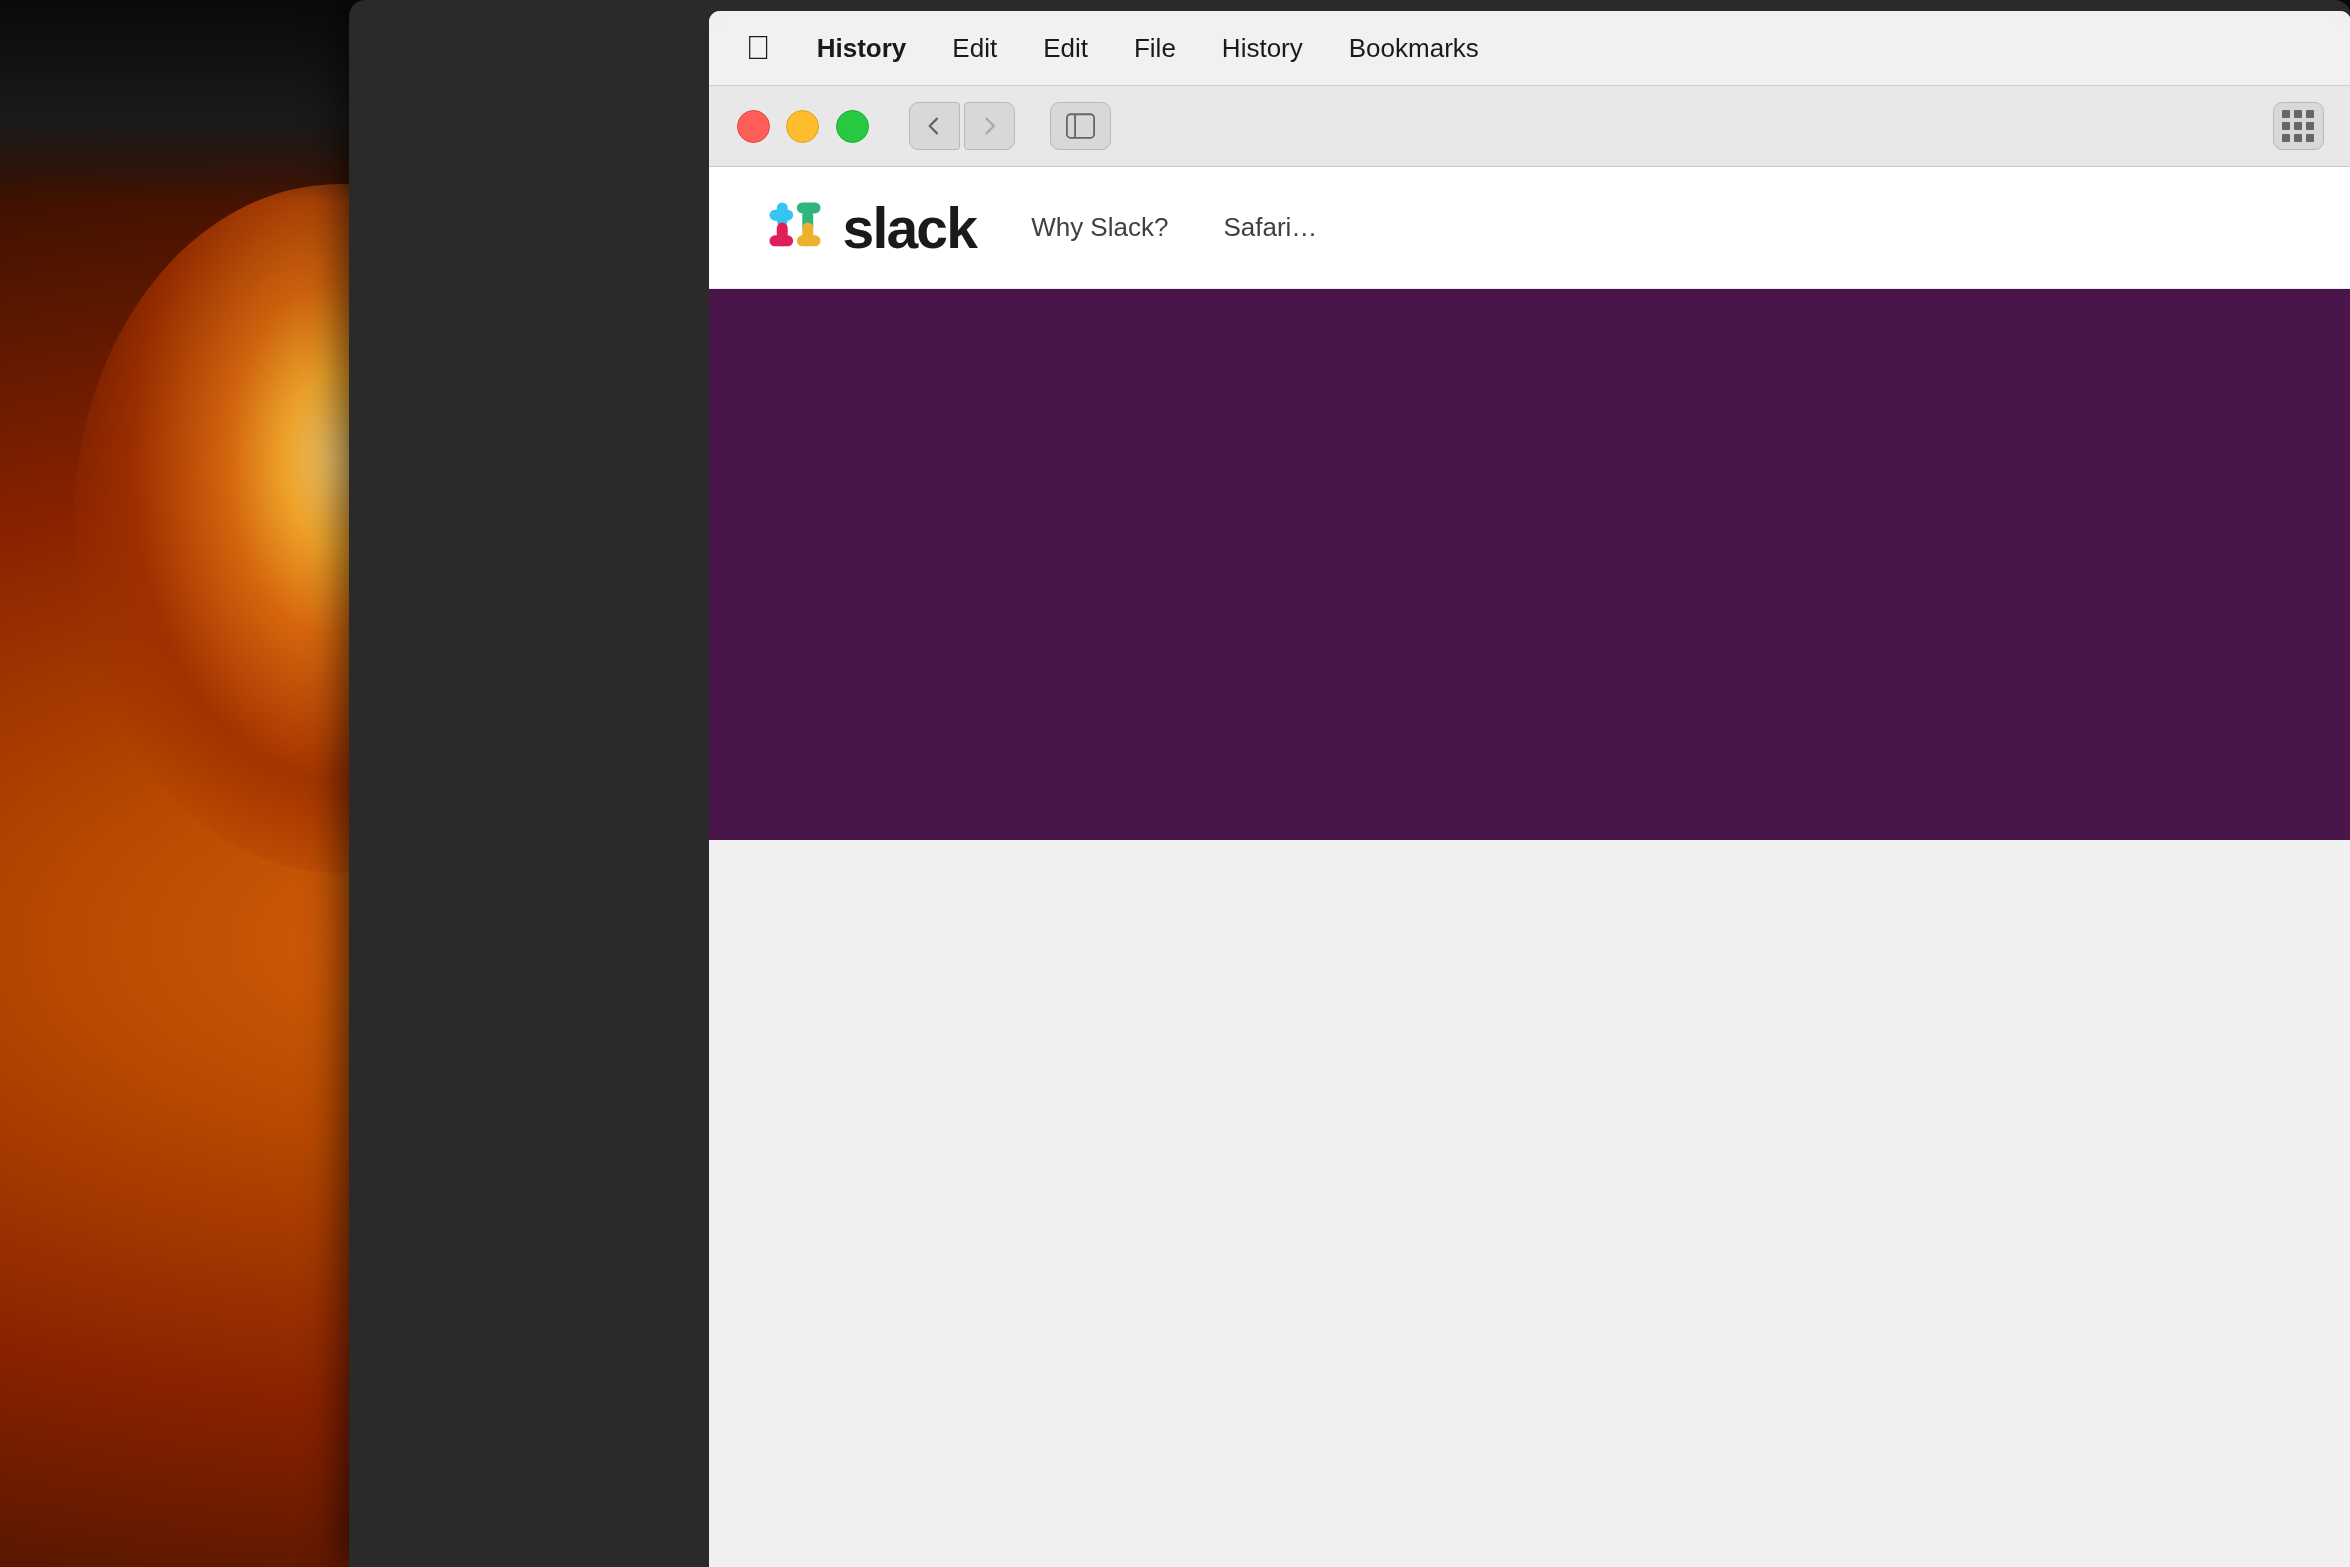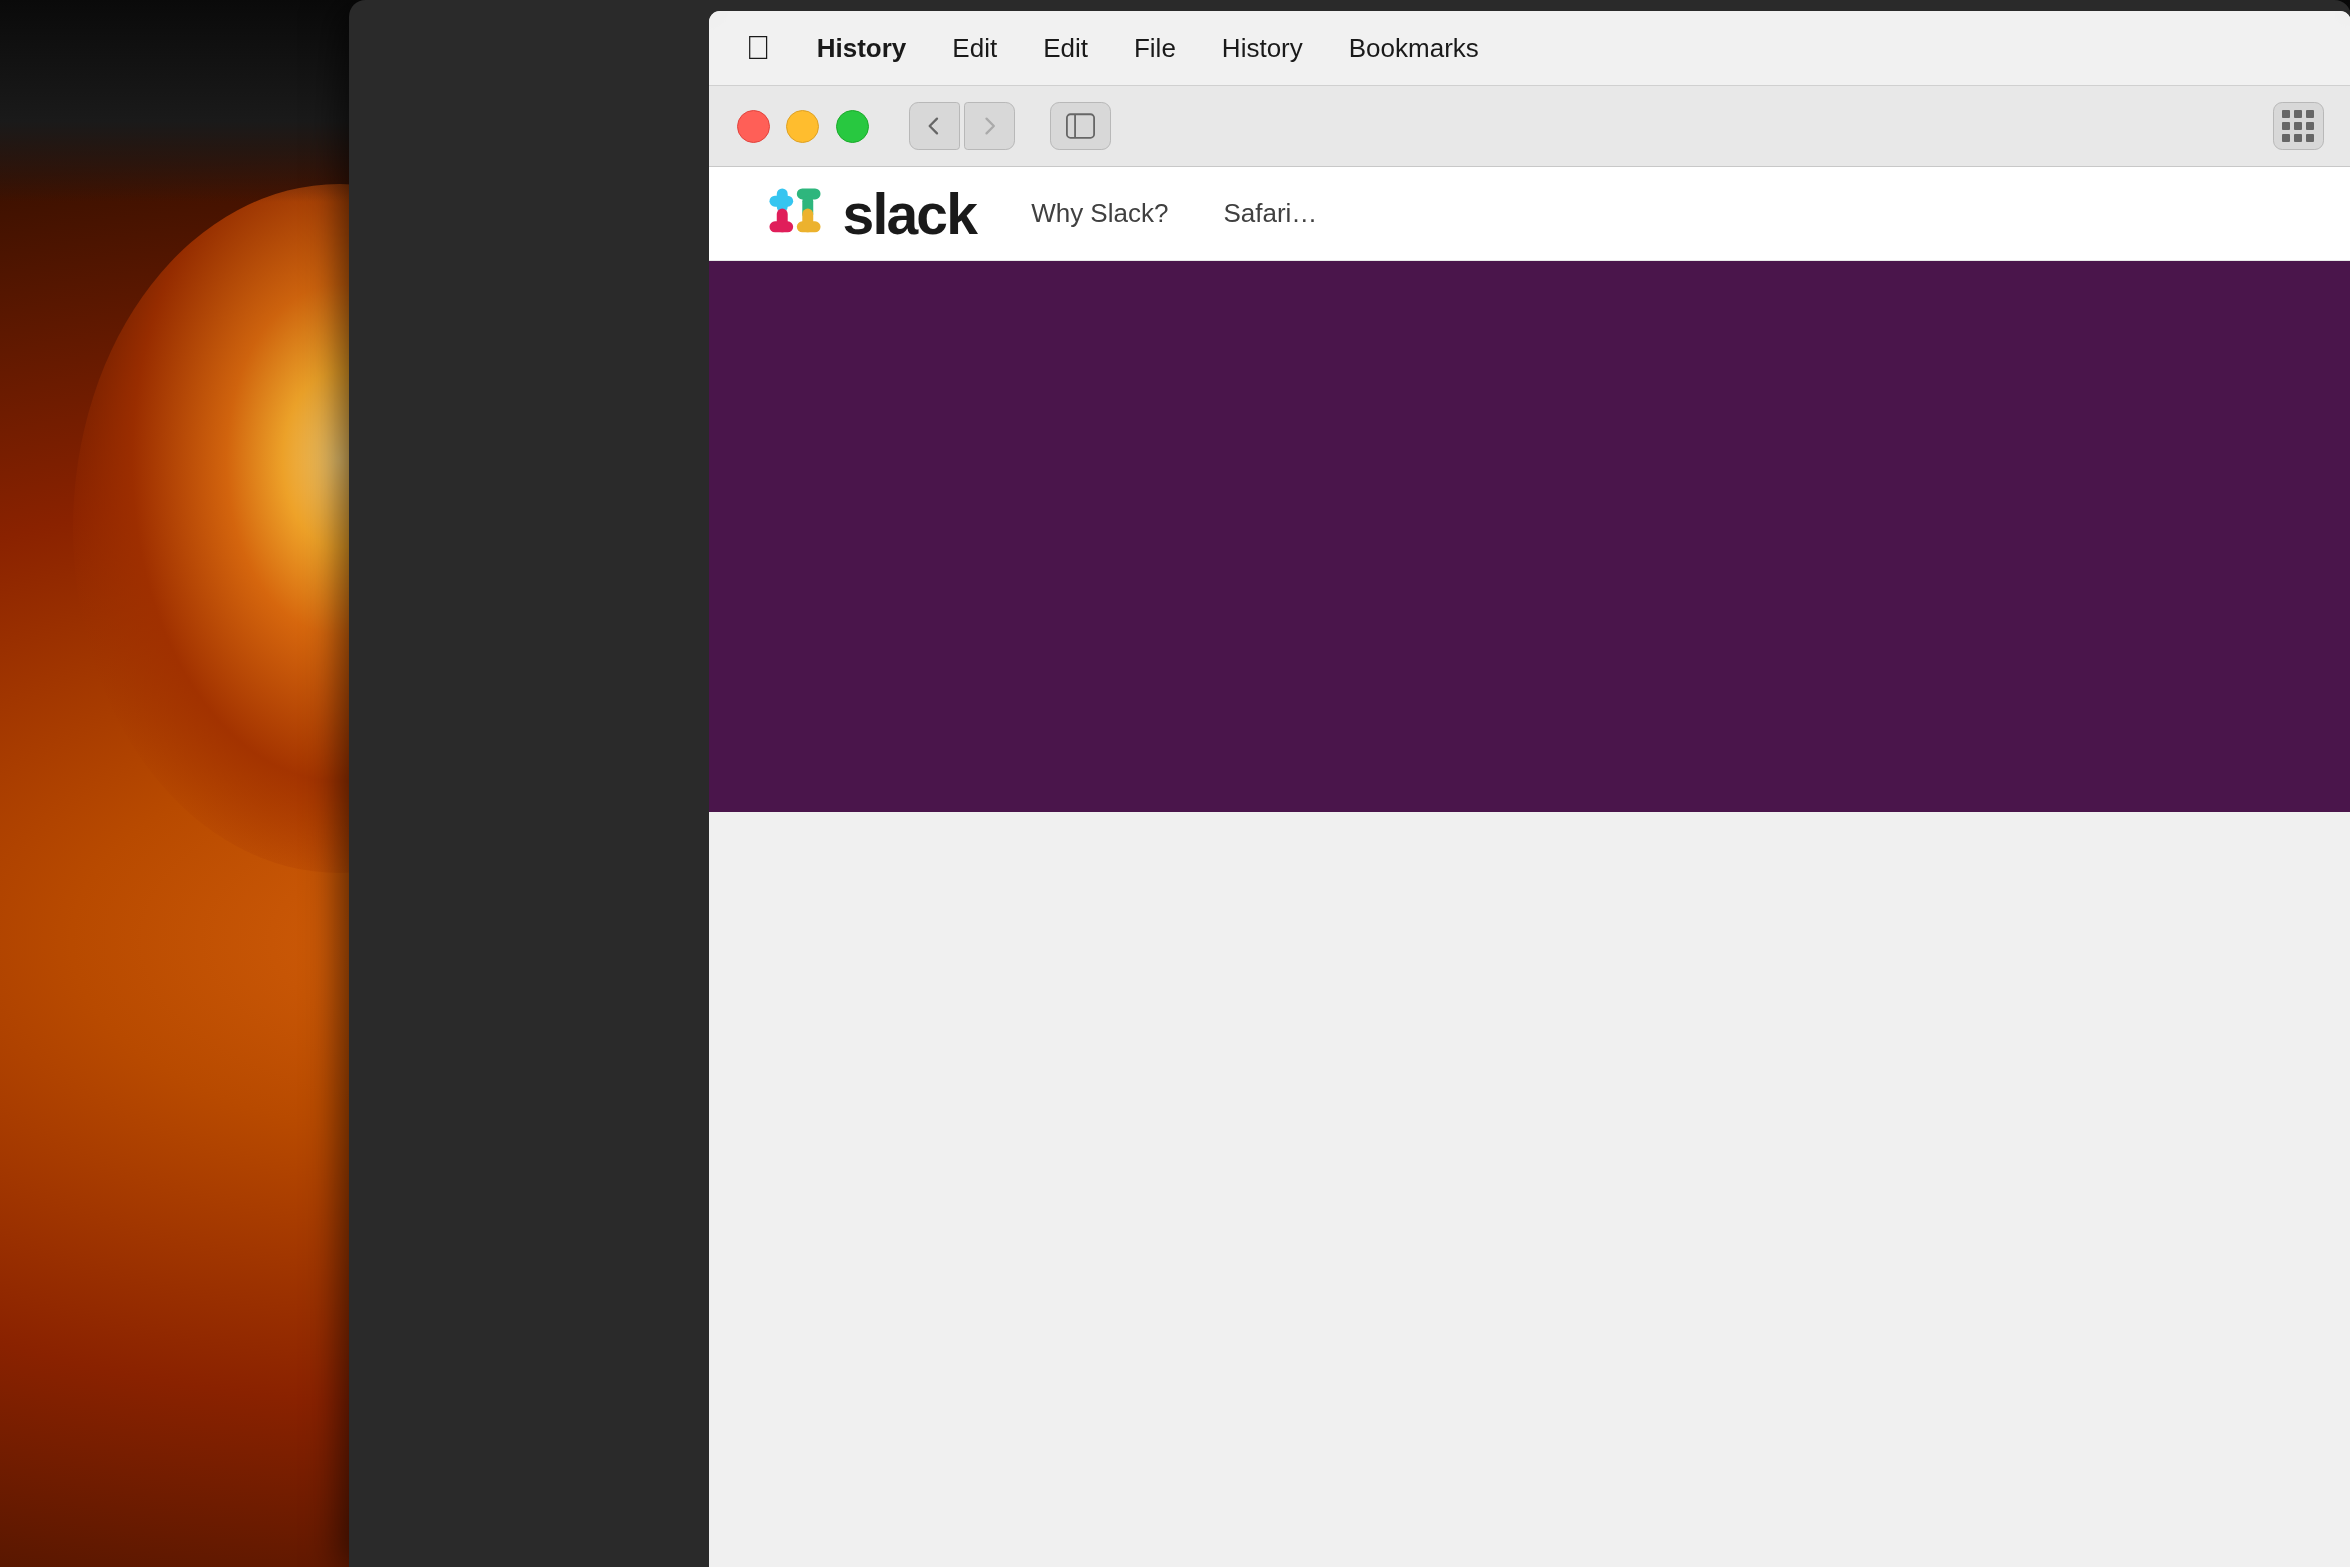--- a/index.html
+++ b/index.html
@@ -192,21 +192,21 @@
     .website-content {
       flex: 1;
       background: #ffffff;
       overflow: hidden;
     }
 
     
     .slack-nav {
       display: flex;
       align-items: center;
-      height: 94px;
+      height: 122px;
       background: #ffffff;
       padding: 0 55px;
       gap: 55px;
       border-bottom: 0.9px solid #e8e8e8;
     }
 
     .slack-logo-area {
       display: flex;
       align-items: center;
       gap: 16.5px;

